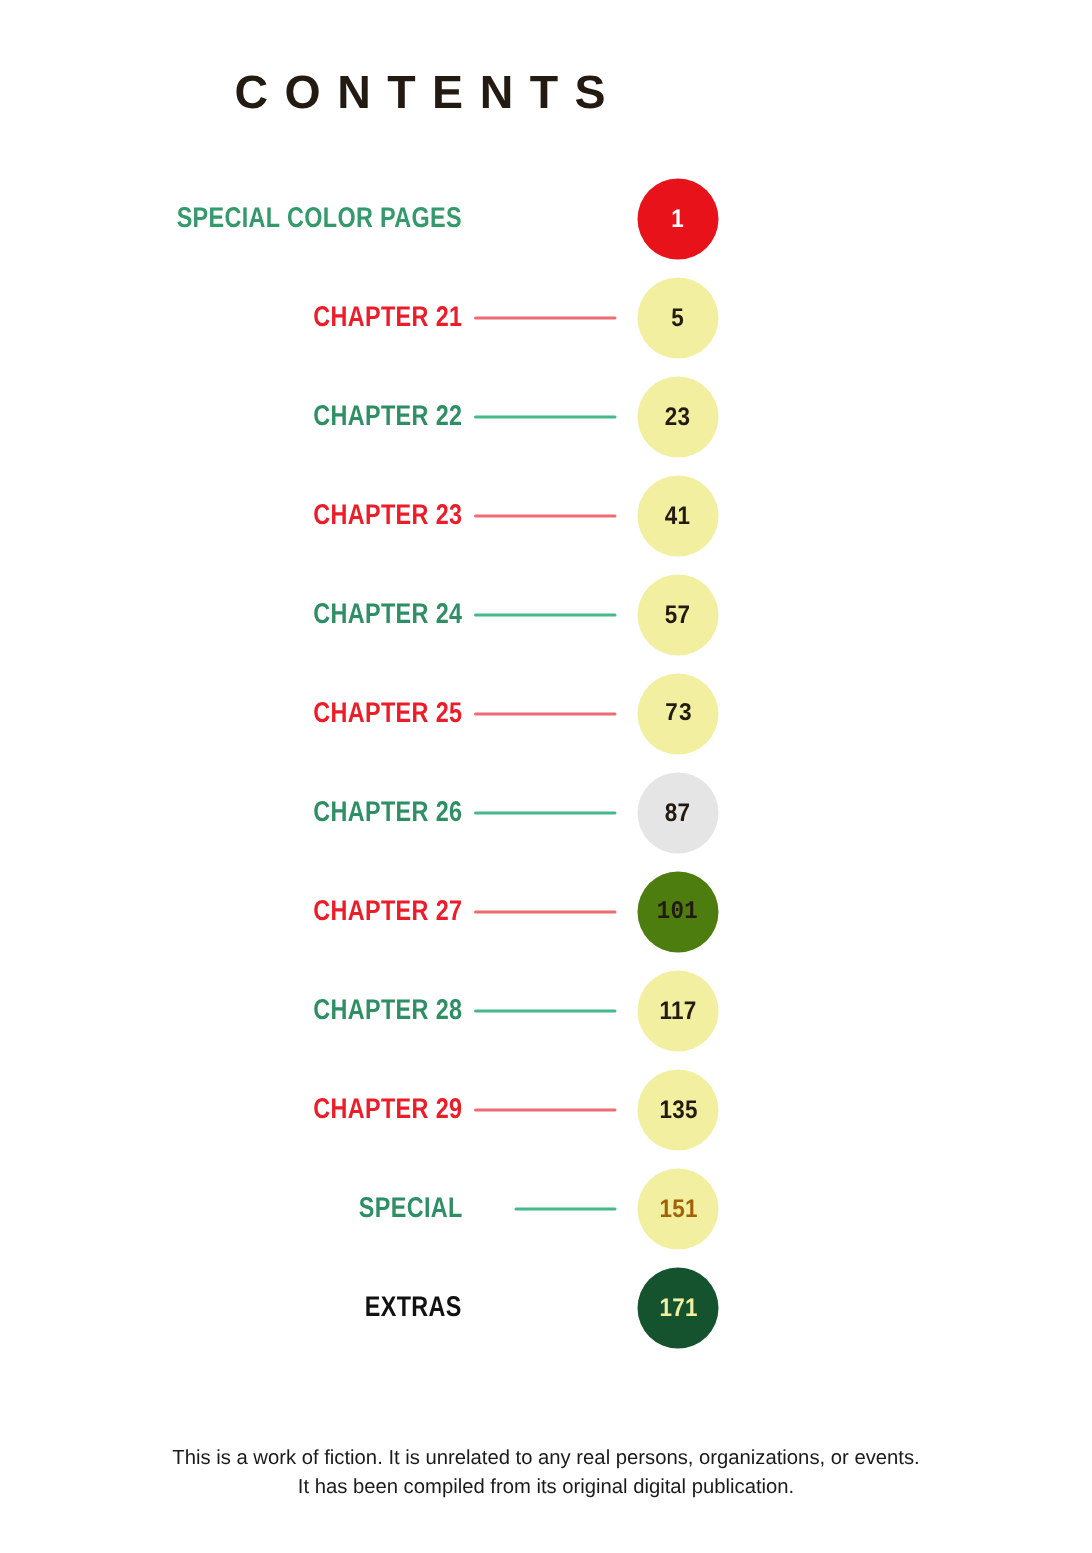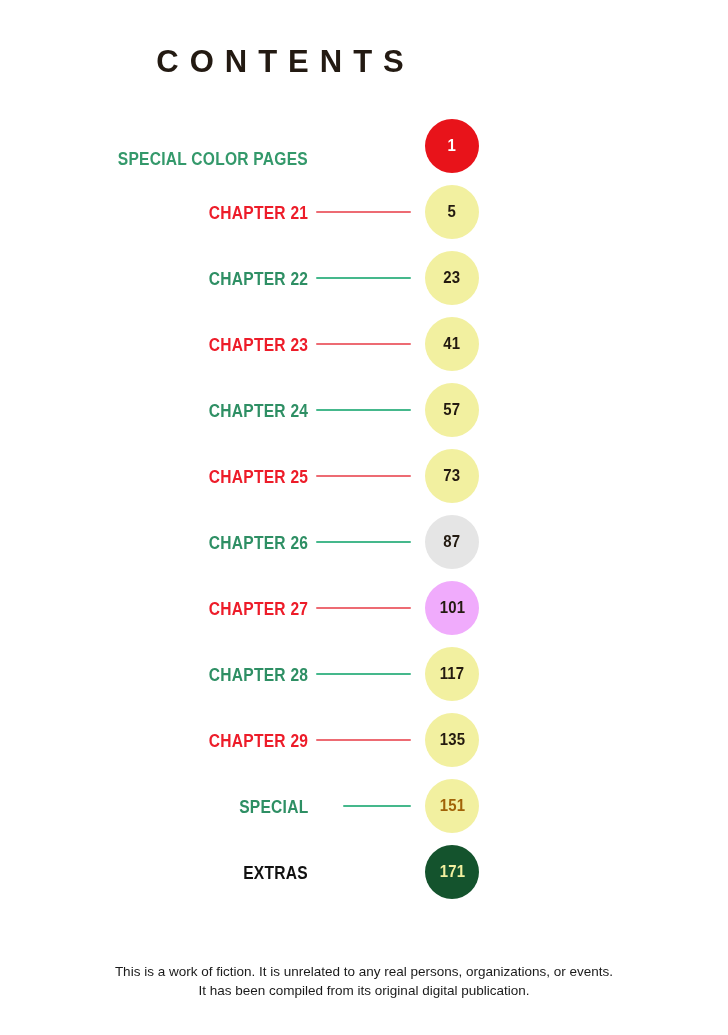--- a/index.html
+++ b/index.html
@@ -116,21 +116,21 @@
 </style>
 </head>
 <body>
 
 <div id="page">
 
   <div id="toc-title">CONTENTS</div>
 
   <div id="toc-list">
       <div class="toc-row">
-        <div class="toc-label" style="color: rgb(52, 153, 107); margin-top: 12px;"><span>SPECIAL COLOR PAGES</span></div>
+        <div class="toc-label" style="color: rgb(52, 153, 107);"><span>SPECIAL COLOR PAGES</span></div>
         <div class="toc-badge" style="background: rgb(232, 19, 26); color: rgb(255, 255, 255);">
           <span>1</span>
         </div>
       </div>
       <div class="toc-row">
         <div class="toc-label" style="color: rgb(237, 28, 41);"><span>CHAPTER 21</span></div>
         <div class="toc-leader" style="background: rgb(237, 107, 115); left: 316px; width: 95px;"></div>
         <div class="toc-badge" style="background: rgb(242, 240, 160); color: rgb(35, 26, 16);">
           <span>5</span>
         </div>
@@ -152,35 +152,35 @@
       <div class="toc-row">
         <div class="toc-label" style="color: rgb(46, 143, 100);"><span>CHAPTER 24</span></div>
         <div class="toc-leader" style="background: rgb(69, 184, 140); left: 316px; width: 95px;"></div>
         <div class="toc-badge" style="background: rgb(242, 240, 160); color: rgb(35, 26, 16);">
           <span>57</span>
         </div>
       </div>
       <div class="toc-row">
         <div class="toc-label" style="color: rgb(237, 28, 41);"><span>CHAPTER 25</span></div>
         <div class="toc-leader" style="background: rgb(237, 107, 115); left: 316px; width: 95px;"></div>
-        <div class="toc-badge" style="background: rgb(242, 240, 160); color: rgb(35, 26, 16);">
+        <div class="toc-badge" style="background: rgb(242, 240, 160); color: rgb(35, 26, 16); font-family: Liberation Mono, monospace;">
           <span>73</span>
         </div>
       </div>
       <div class="toc-row">
         <div class="toc-label" style="color: rgb(46, 143, 100);"><span>CHAPTER 26</span></div>
         <div class="toc-leader" style="background: rgb(69, 184, 140); left: 316px; width: 95px;"></div>
         <div class="toc-badge" style="background: #e5e5e5; color: rgb(35, 26, 16);">
           <span>87</span>
         </div>
       </div>
       <div class="toc-row">
         <div class="toc-label" style="color: rgb(237, 28, 41);"><span>CHAPTER 27</span></div>
         <div class="toc-leader" style="background: rgb(237, 107, 115); left: 316px; width: 95px;"></div>
-        <div class="toc-badge" style="background: #f0abfc; color: rgb(35, 26, 16);">
+        <div class="toc-badge" style="background: #4d7c0f; color: rgb(35, 26, 16); font-family: Liberation Mono, monospace;">
           <span>101</span>
         </div>
       </div>
       <div class="toc-row">
         <div class="toc-label" style="color: rgb(46, 143, 100);"><span>CHAPTER 28</span></div>
         <div class="toc-leader" style="background: rgb(69, 184, 140); left: 316px; width: 95px;"></div>
         <div class="toc-badge" style="background: rgb(242, 240, 160); color: rgb(35, 26, 16);">
           <span>117</span>
         </div>
       </div>

